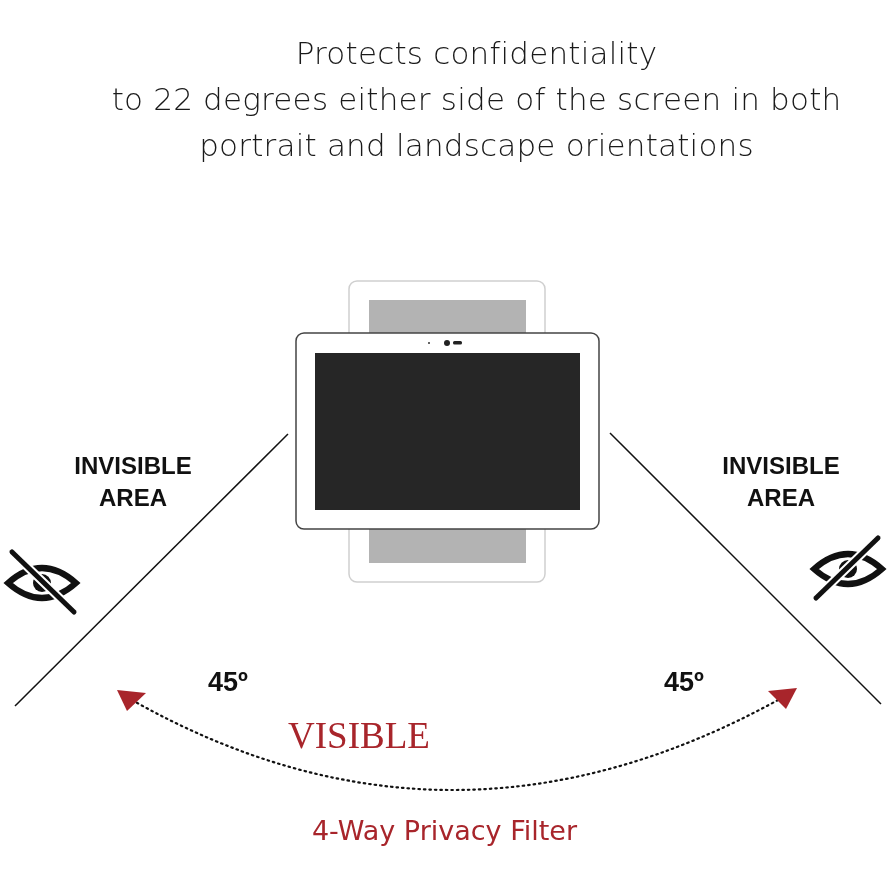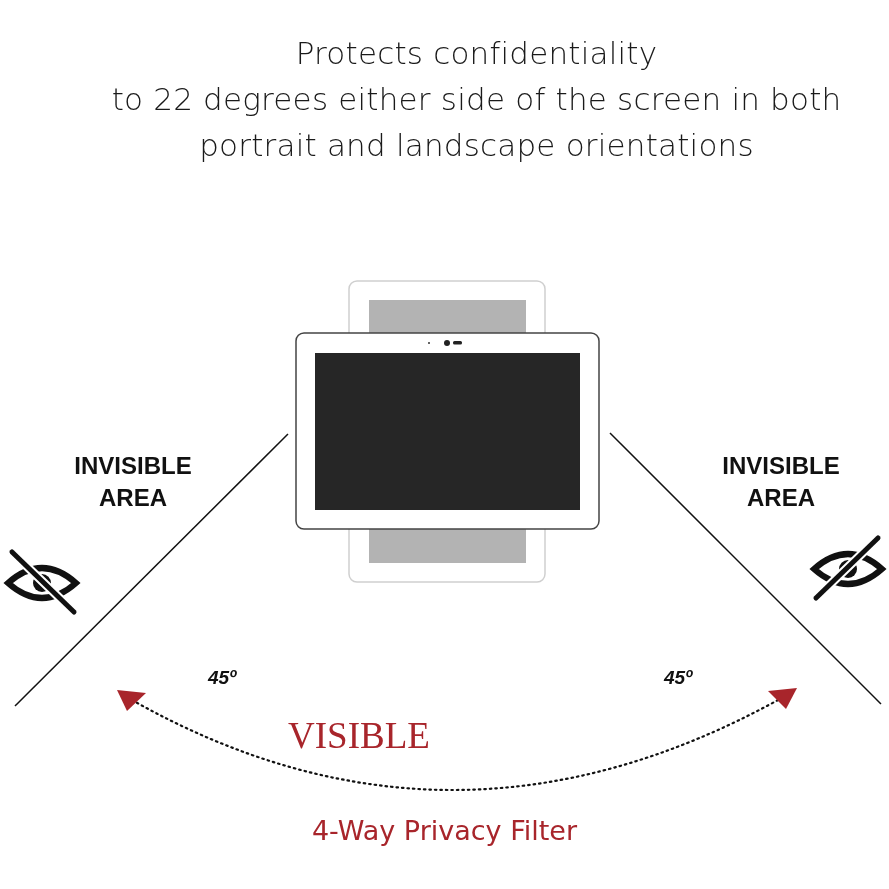--- a/index.html
+++ b/index.html
@@ -1,20 +1,20 @@
 <!DOCTYPE html>
 <html><head>
 <meta charset="utf-8">
 <style>
   html, body { margin:0; padding:0; background:#ffffff; }
   body { width:889px; height:889px; position:relative; overflow:hidden; font-family:"DejaVu Sans", sans-serif; }
   .heading { position:absolute; left:0; top:30px; width:889px; text-align:center;padding-left:32px; }
   .heading div { font-family:"DejaVu Sans", sans-serif; font-weight:300; font-size:31px; line-height:46px; color:#1a1a1a; letter-spacing:0.2px; }
   .lbl { position:absolute; text-align:center; font-family:Liberation Sans, sans-serif; font-weight:bold; color:#111; font-size:24px; line-height:32px; }
-  .deg { position:absolute; font-family:"Liberation Sans", sans-serif; font-weight:bold; font-size:19px; color:#111;font-style:italic; }
+  .deg { position:absolute; font-family:"Liberation Sans", sans-serif; font-weight:bold; font-size:27px; color:#111; }
   .visible { position:absolute; left:0; width:718px; top:714px; text-align:center; font-family:Liberation Serif, serif; font-size:37px; color:#a8252b; }
   .brand { position:absolute; left:0; width:889px; top:815px; text-align:center; font-family:"DejaVu Sans", sans-serif; font-weight:normal; font-size:27px; color:#a8252b; }
   svg.art { position:absolute; left:0; top:0; }
 </style>
 </head>
 <body>
 
 <svg class="art" width="889" height="889" viewBox="0 0 889 889">
 
   <g>

